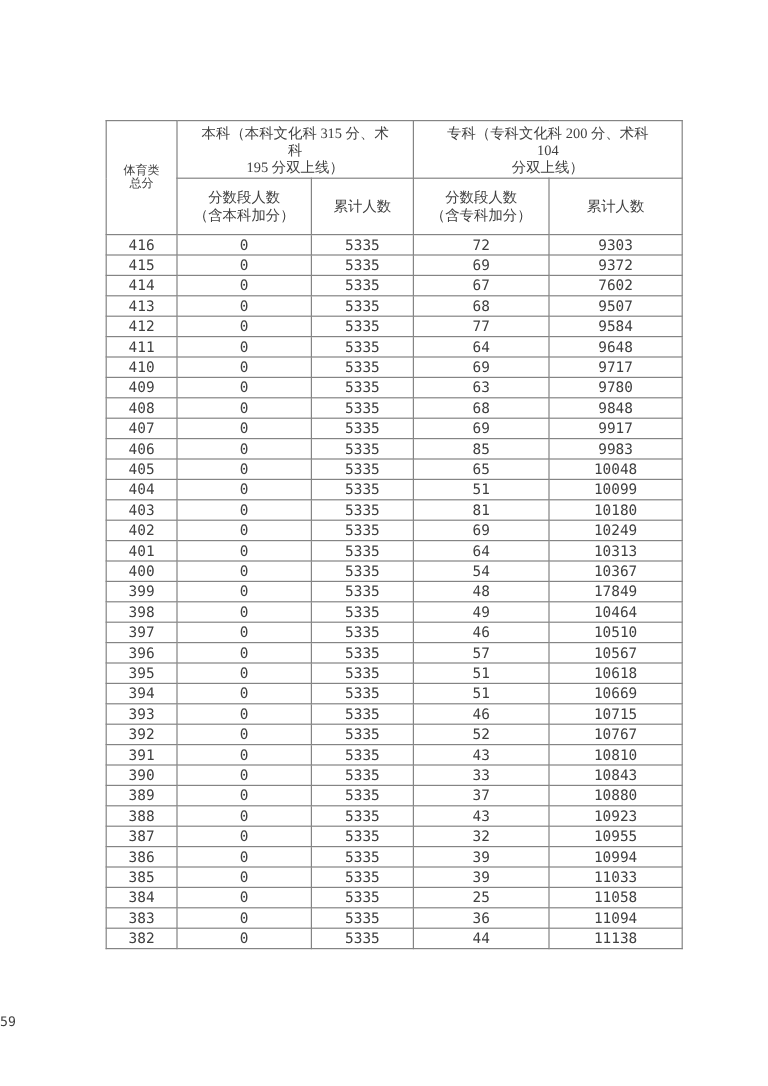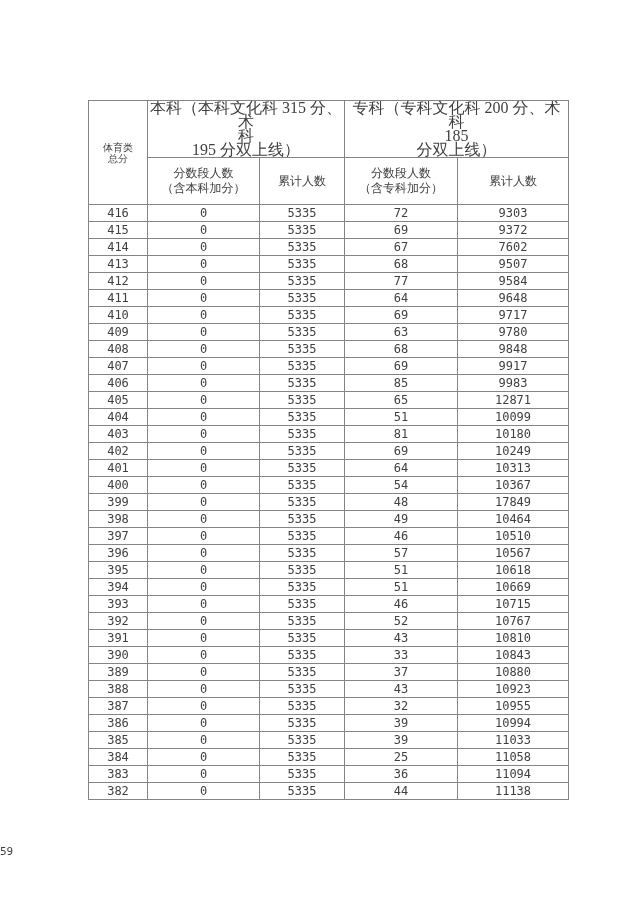--- a/index.html
+++ b/index.html
@@ -33,21 +33,21 @@
     overflow: hidden;
   }
   th.corner {
     vertical-align: top;
     padding-top: 13px;
     font-size: 10px;
     line-height: 11px;
     white-space: pre-line;
   }
   th.group {
-    font-size: 16px;
+    font-size: 12px;
     line-height: 14px;
     white-space: pre-line;
     height: 47px;
   }
   th.sub {
     font-size: 12px;
     line-height: 15px;
     white-space: pre-line;
     height: 46px;
   }
@@ -82,21 +82,21 @@
       <col style="width:111px">
     </colgroup>
     <thead>
       <tr>
         <th class="corner" rowspan="2">体育类
 总分</th>
         <th class="group" colspan="2">本科（本科文化科 315 分、术
 科
 195 分双上线）</th>
         <th class="group" colspan="2">专科（专科文化科 200 分、术科
-185
+104
 分双上线）</th>
       </tr>
       <tr>
         <th class="sub">分数段人数
 （含本科加分）</th>
         <th class="sub">累计人数</th>
         <th class="sub">分数段人数
 （含专科加分）</th>
         <th class="sub">累计人数</th>
       </tr>
@@ -177,21 +177,21 @@
           <td>0</td>
           <td>5335</td>
           <td>85</td>
           <td>9983</td>
         </tr>
         <tr>
           <td>405</td>
           <td>0</td>
           <td>5335</td>
           <td>65</td>
-          <td>12871</td>
+          <td>10048</td>
         </tr>
         <tr>
           <td>404</td>
           <td>0</td>
           <td>5335</td>
           <td>51</td>
           <td>10099</td>
         </tr>
         <tr>
           <td>403</td>

